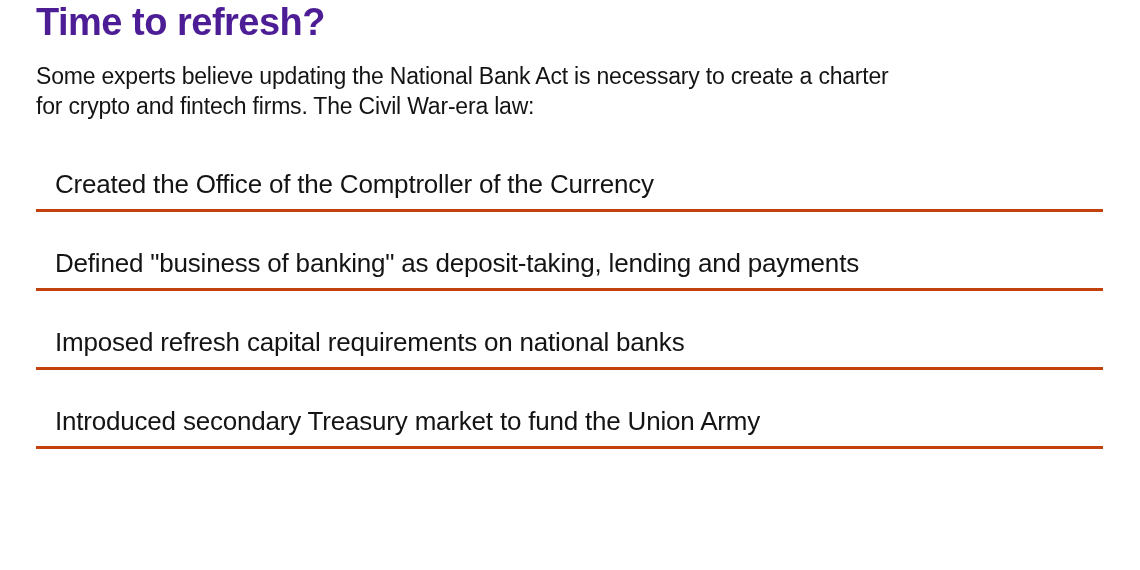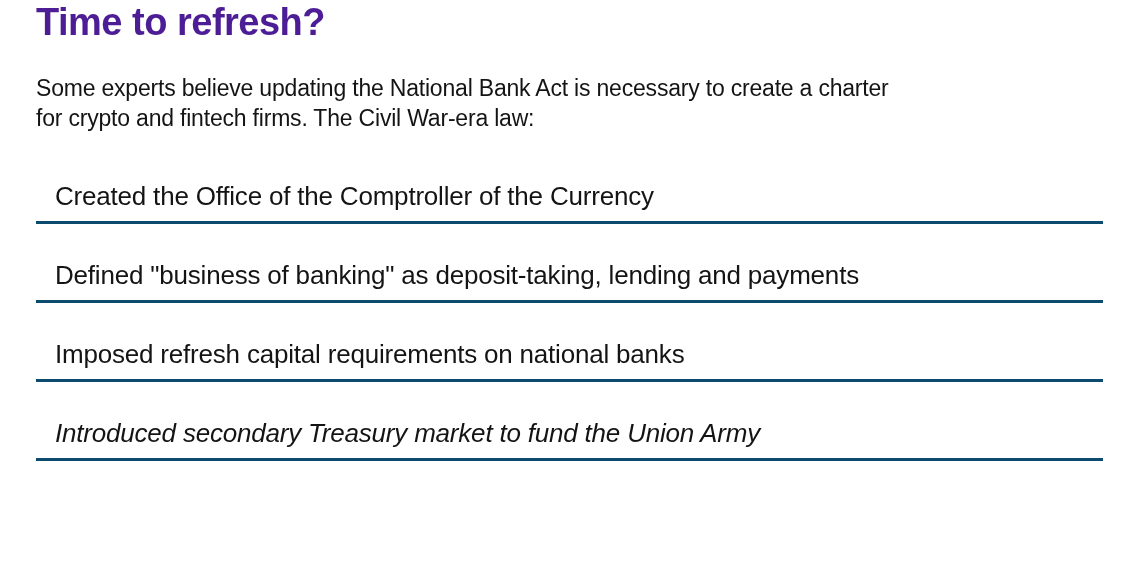--- a/index.html
+++ b/index.html
@@ -23,46 +23,45 @@
   .title {
     margin: 0;
     padding-top: 0;
     font-size: 38px;
     line-height: 44px;
     font-weight: 800;
     letter-spacing: -0.5px;
     color: #4c1d95;
   }
   .subtitle {
-    margin-top: 29px;
+    margin-top: 17px;
     font-size: 23px;
     line-height: 30px;
     letter-spacing: -0.2px;
     color: #141414;
   }
   .subtitle div {
     white-space: nowrap;
   }
   .options {
     margin-top: 47px;
   }
   .option {
     font-size: 26px;
     line-height: 32px;
     letter-spacing: -0.2px;
     padding: 0 0 9px 19px;
-    border-bottom: 3px solid #0c4a6e;
+    border-bottom: 3px solid #c2410c;
     margin-bottom: 35px;
     cursor: pointer;
     white-space: nowrap;
     overflow: hidden;
   }
   .option:last-child {
     margin-bottom: 10px;
-    font-style: italic;
   }
 </style>
 </head>
 <body>
 
 <div class="card">
 
   <h1 class="title">Time to refresh?</h1>
 
   <div class="subtitle">

